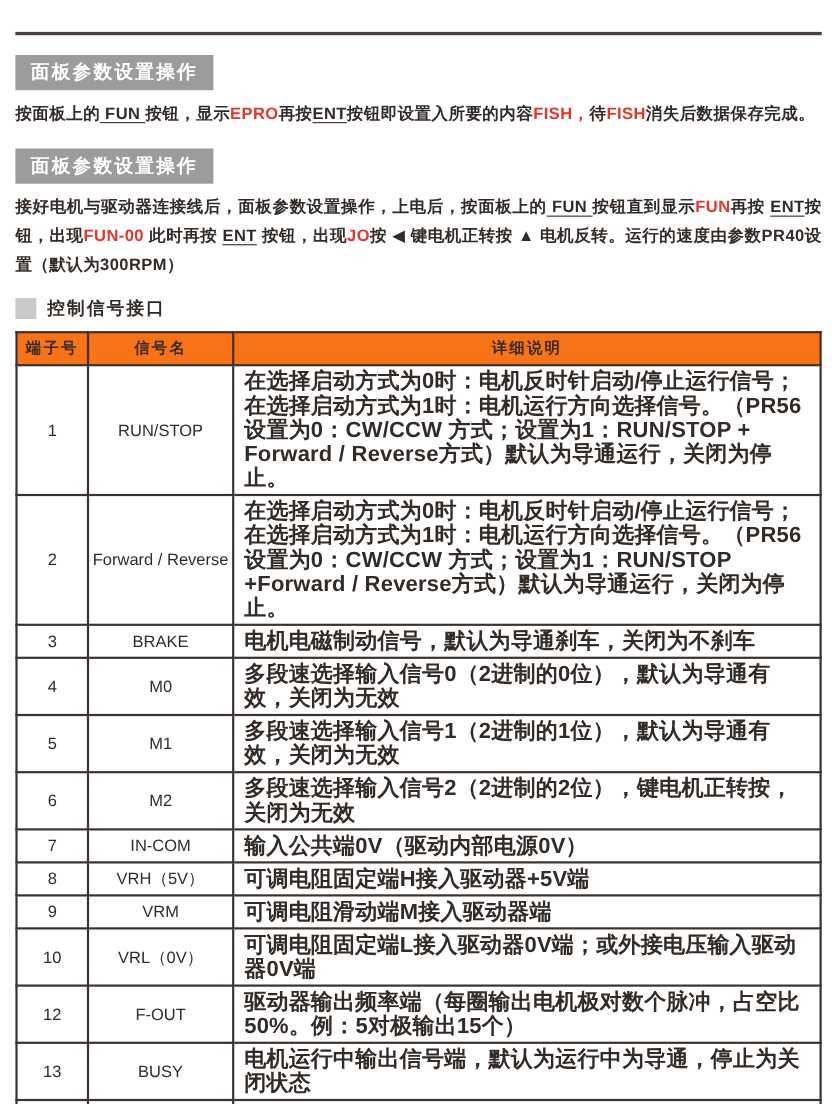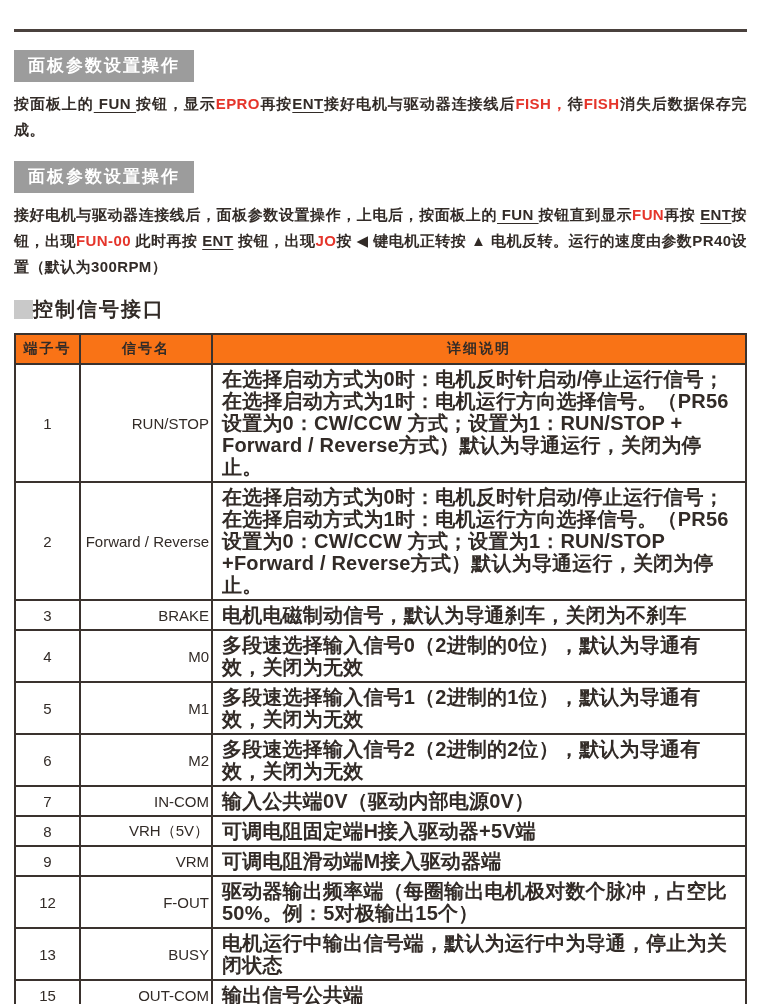--- a/index.html
+++ b/index.html
@@ -18,56 +18,56 @@
   .badge-1{margin-top:18px;}
   .badge-2{margin-top:12px;}
   .badge-3{margin-top:12px;}
   .para{
     margin:9px 14px 6px 14px;font-size:15px;font-weight:bold;
     line-height:26px;letter-spacing:0.4px;text-align:justify;
   }
   .para .red{color:#e5352b;}
   .para .u{text-decoration:underline;text-underline-offset:3px;}
   .sec-title{
-    margin:16px 14px 10px 14px;font-size:20px;font-weight:bold;
-    letter-spacing:2px;display:flex;align-items:center;
+    margin:16px 14px 10px 14px;font-size:16px;font-weight:bold;
+    letter-spacing:2px;display:flex;align-items:center;gap:10px;
   }
   .sq{width:19px;height:19px;background:#c9c9c9;display:inline-block;}
   table.sig-table{
     margin-left:14px;width:733px;border-collapse:collapse;table-layout:fixed;
   }
   table.sig-table th,table.sig-table td{
     border:2px solid #3a322e;vertical-align:middle;
   }
   table.sig-table th{
     background:#f97316;font-size:14px;font-weight:bold;
     letter-spacing:2px;padding:5px 2px;text-align:center;
   }
   col.c1{width:65px;}
   col.c2{width:132px;}
   td.cell-terminal{text-align:center;font-size:15px;font-weight:normal;padding:3px 2px;}
-  td.cell-signal{text-align:right;font-size:15px;font-weight:normal;padding:3px 2px;}
+  td.cell-signal{text-align:center;font-size:15px;font-weight:normal;padding:3px 2px;}
   td.cell-desc{
     text-align:left;font-size:20px;font-weight:bold;
     line-height:22px;padding:3px 8px 3px 9px;letter-spacing:0.2px;
   }
 </style>
 </head>
 <body>
 
 <div class="page">
 
   <div class="top-rule"></div>
 
   <section>
     <div class="badge badge-1">面板参数设置操作</div>
   </section>
 
   <section>
-    <p class="para"><span>按面板上的</span><span class="u"> FUN </span><span>按钮，显示</span><span class="red">EPRO</span><span>再按</span><span class="u">ENT</span><span>接好电机与驱动器连接线后</span><span class="red">FISH，</span><span>待</span><span class="red">FISH</span><span>消失后数据保存完成。</span></p>
+    <p class="para"><span>按面板上的</span><span class="u"> FUN </span><span>按钮，显示</span><span class="red">EPRO</span><span>再按</span><span class="u">ENT</span><span>按钮即设置入所要的内容</span><span class="red">FISH，</span><span>待</span><span class="red">FISH</span><span>消失后数据保存完成。</span></p>
   </section>
 
   <section>
     <div class="badge badge-3">面板参数设置操作</div>
     <p class="para"><span>接好电机与驱动器连接线后，面板参数设置操作，上电后，按面板上的</span><span class="u"> FUN </span><span>按钮直到显示</span><span class="red">FUN</span><span>再按 </span><span class="u">ENT</span><span>按钮，出现</span><span class="red">FUN-00</span><span> 此时再按 </span><span class="u">ENT</span><span> 按钮，出现</span><span class="red">JO</span><span>按 ◀ 键电机正转按 ▲ 电机反转。运行的速度由参数PR40设置（默认为300RPM）</span></p>
   </section>
 
   <h2 class="sec-title">
     <span class="sq"></span>
     <span>控制信号接口</span>
@@ -108,36 +108,41 @@
           <td class="cell-desc">多段速选择输入信号0（2进制的0位），默认为导通有效，关闭为无效</td>
         </tr>
         <tr>
           <td class="cell-terminal">5</td>
           <td class="cell-signal">M1</td>
           <td class="cell-desc">多段速选择输入信号1（2进制的1位），默认为导通有效，关闭为无效</td>
         </tr>
         <tr>
           <td class="cell-terminal">6</td>
           <td class="cell-signal">M2</td>
-          <td class="cell-desc">多段速选择输入信号2（2进制的2位），默认为导通有效，关闭为无效</td>
+          <td class="cell-desc">多段速选择输入信号2（2进制的2位），键电机正转按，关闭为无效</td>
         </tr>
         <tr>
           <td class="cell-terminal">7</td>
           <td class="cell-signal">IN-COM</td>
           <td class="cell-desc">输入公共端0V（驱动内部电源0V）</td>
         </tr>
         <tr>
           <td class="cell-terminal">8</td>
           <td class="cell-signal">VRH（5V）</td>
           <td class="cell-desc">可调电阻固定端H接入驱动器+5V端</td>
         </tr>
         <tr>
           <td class="cell-terminal">9</td>
           <td class="cell-signal">VRM</td>
           <td class="cell-desc">可调电阻滑动端M接入驱动器端</td>
+        </tr>
+        <tr>
+          <td class="cell-terminal">10</td>
+          <td class="cell-signal">VRL（0V）</td>
+          <td class="cell-desc">可调电阻固定端L接入驱动器0V端；或外接电压输入驱动器0V端</td>
         </tr>
         <tr>
           <td class="cell-terminal">12</td>
           <td class="cell-signal">F-OUT</td>
           <td class="cell-desc">驱动器输出频率端（每圈输出电机极对数个脉冲，占空比50%。例：5对极输出15个）</td>
         </tr>
         <tr>
           <td class="cell-terminal">13</td>
           <td class="cell-signal">BUSY</td>
           <td class="cell-desc">电机运行中输出信号端，默认为运行中为导通，停止为关闭状态</td>

